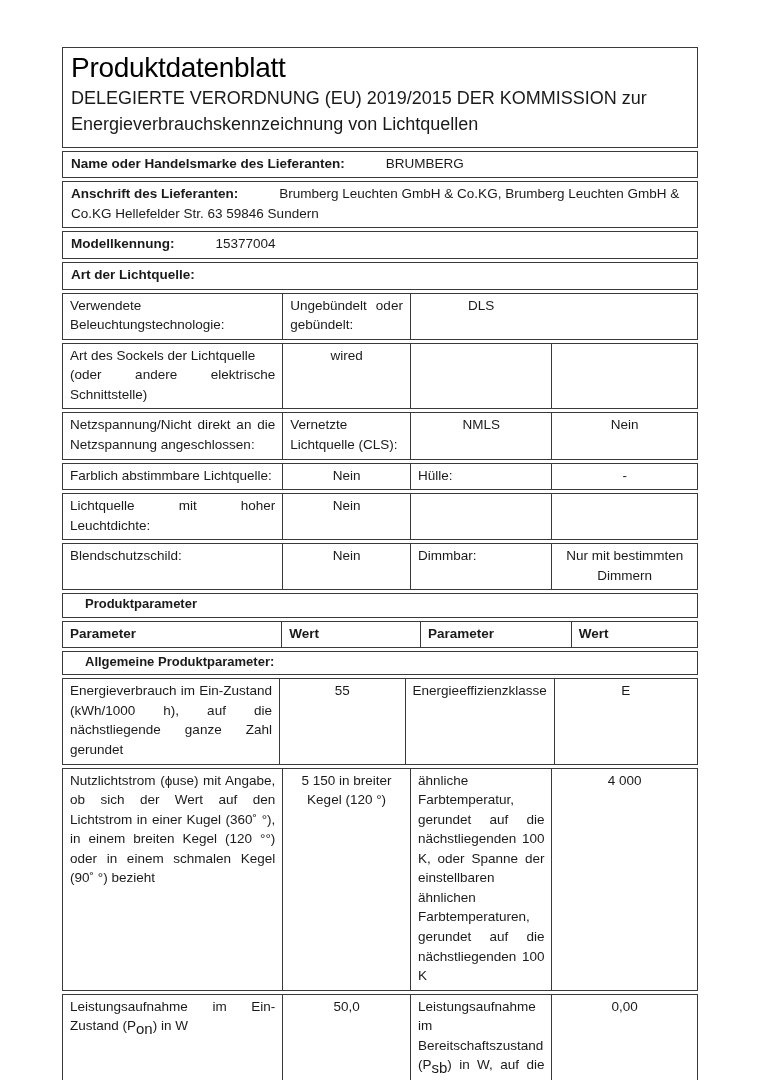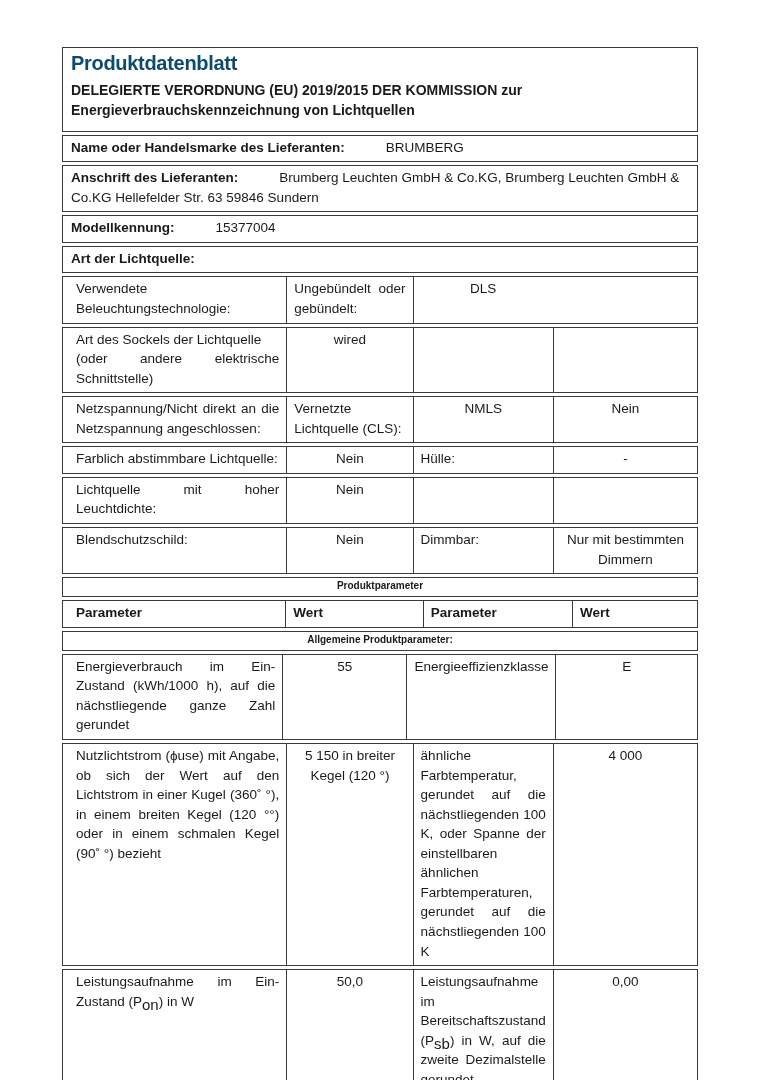--- a/index.html
+++ b/index.html
@@ -16,66 +16,63 @@
 
   .box {
     border: 1.5px solid #3a3a3a;
     margin-bottom: 3px;
     background: #ffffff;
   }
 
   
   .title-box { padding: 3px 8px 10px; }
   .title {
-    font-size: 20px;
-    font-weight: 700;
-    color: #0c4a6e;
+    font-size: 28px;
+    font-weight: 400;
+    color: #000000;
     line-height: 1.2;
     letter-spacing: -0.3px;
   }
   .subtitle {
-    margin-top: 5px;
-    font-size: 14px;
+    font-size: 18px;
     line-height: 1.45;
-    font-weight: bold;
   }
 
   
   .label-row {
     padding: 2px 8px 4px;
     font-size: 13.5px;
     line-height: 1.45;
   }
   .lbl { font-weight: 700; }
   .val { margin-left: 9px; padding-left: 32px; }
 
   
   .trow {
     display: grid;
     grid-template-columns: 220fr 128fr 142fr 146fr;
-    padding-left: 6px;
   }
   .cell {
     padding: 2px 7px 4px;
     font-size: 13.5px;
     line-height: 1.45;
     white-space: pre-line;
     min-height: 20px;
   }
   .cell + .cell { border-left: 1.5px solid #3a3a3a; }
   .param { text-align: justify; }
   .value { text-align: center; }
 
   
   .section-head {
-    text-align: center;
+    text-align: left;
     font-weight: 700;
-    font-size: 10px;
+    font-size: 13px;
     line-height: 1.4;
-    padding: 1px 16px 3px;
+    padding: 1px 22px 3px;
   }
   .col-head { font-weight: 700; gap: 28px; }
 
   sub { font-size: 15px; line-height: 0; }
 </style>
 </head>
 <body>
 
 <div class="doc">
 

